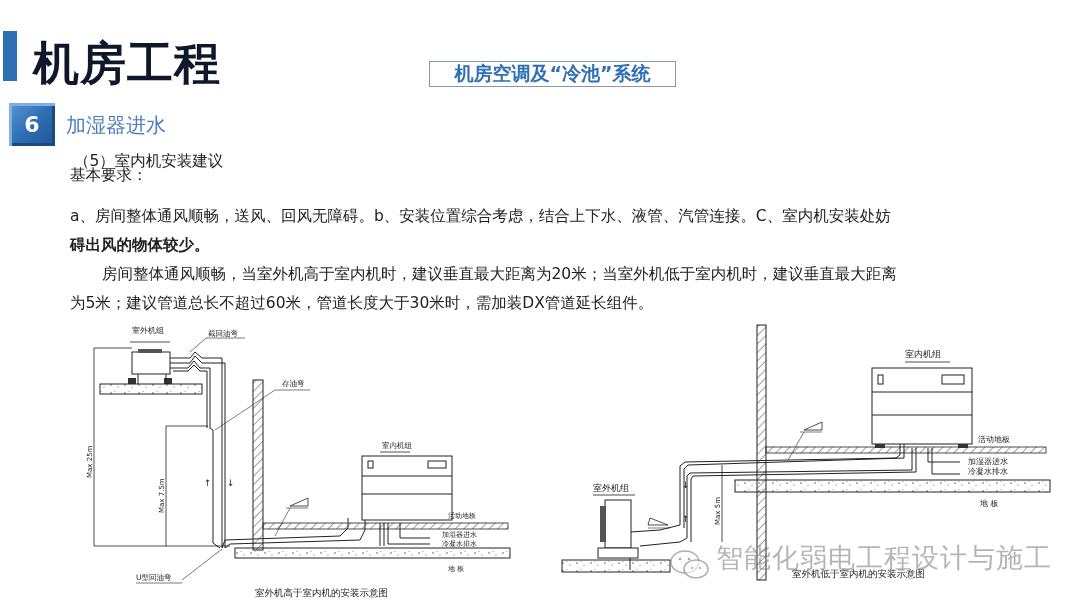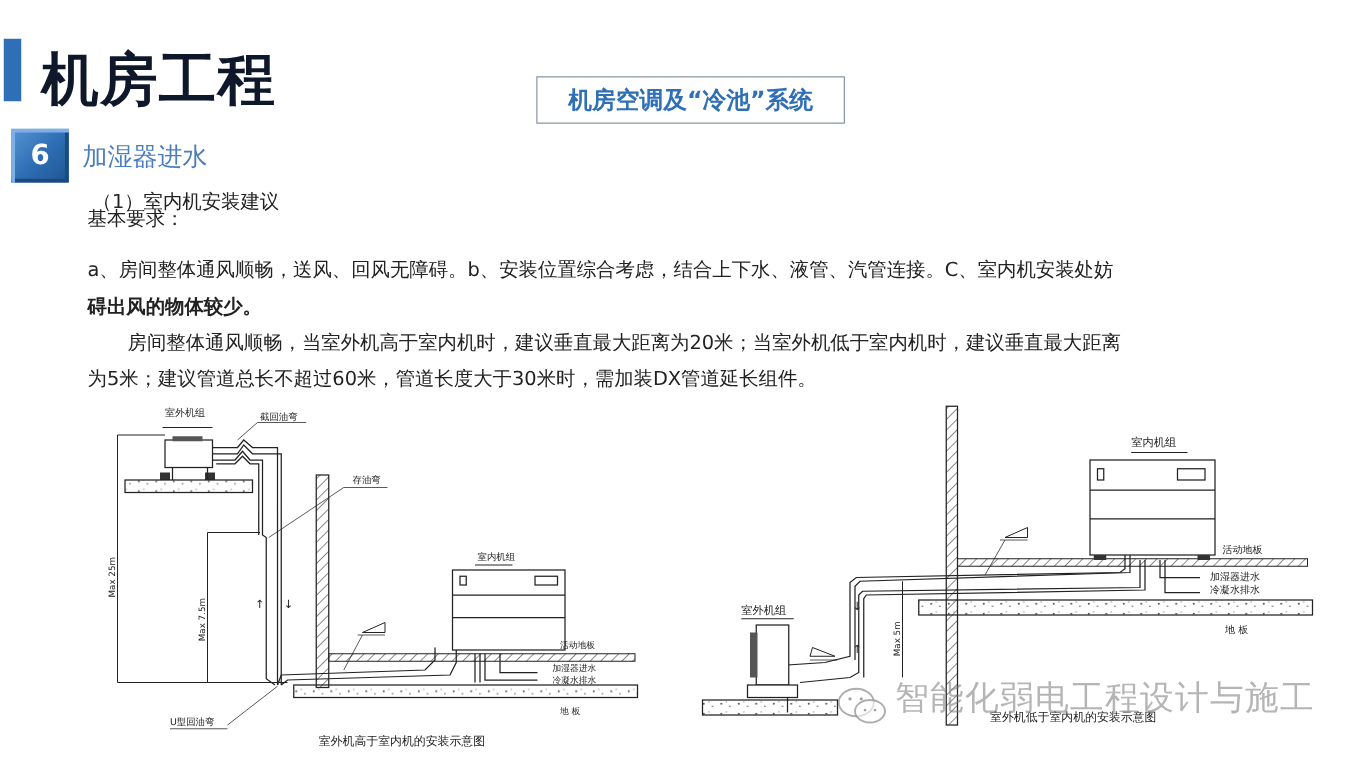--- a/index.html
+++ b/index.html
@@ -1,38 +1,38 @@
 <!DOCTYPE html>
 <html><head>
 <meta charset="utf-8">
 <style>
   html,body{margin:0;padding:0;}
   body{width:1080px;height:608px;background:#ffffff;position:relative;overflow:hidden;font-family:"DejaVu Sans","Liberation Sans",sans-serif;color:#222;}
   .title-bar{position:absolute;left:3px;top:31px;width:14px;height:50px;background:#2e6fb5;}
   .main-title{position:absolute;left:33px;top:33px;font-size:46px;font-weight:bold;color:#0f172a;letter-spacing:1px;}
-  .system-box{position:absolute;left:429px;top:61px;width:247px;height:38px;border:1.5px solid #8a97a6;box-sizing:border-box;display:flex;align-items:center;justify-content:center;font-size:19px;font-weight:bold;color:#2e6fb5;background:#fff;}
+  .system-box{position:absolute;left:429px;top:61px;width:247px;height:26px;border:1.5px solid #8a97a6;box-sizing:border-box;display:flex;align-items:center;justify-content:center;font-size:19px;font-weight:bold;color:#2e6fb5;background:#fff;}
   .num-badge{position:absolute;left:9px;top:103px;width:46px;height:43px;background:linear-gradient(135deg,#5b95d3 0%,#2e6fb5 50%,#1f5592 100%);box-shadow:inset 3px 3px 0 #7cb0e6, inset -3px -3px 0 #1a4a80;color:#fff;font-weight:bold;font-size:22px;display:flex;align-items:center;justify-content:center;}
   .section-title{position:absolute;left:66px;top:112px;font-size:20px;color:#4a7dbd;font-family:"DejaVu Serif","Liberation Serif",serif;}
   .text{position:absolute;font-size:15.5px;color:#222;white-space:nowrap;}
   .diagram{position:absolute;}
   .lbl{font-family:"DejaVu Sans",sans-serif;fill:#222;}
   .watermark{position:absolute;left:680px;top:540px;font-size:27px;color:rgba(120,120,120,0.55);letter-spacing:1px;white-space:nowrap;}
   .wm-icon{position:absolute;left:668px;top:548px;width:44px;height:34px;}
 </style>
 </head>
 <body>
 
 <div class="title-bar"></div>
 <div class="main-title">机房工程</div>
 <div class="system-box">机房空调及“冷池”系统</div>
 
 <div class="num-badge">6</div>
 <div class="section-title">加湿器进水</div>
 
-<div class="text" style="left:74px;top:151px;">（1）室内机安装建议</div>
+<div class="text" style="left:74px;top:151px;">（5）室内机安装建议</div>
 <div class="text" style="left:70px;top:165px;">基本要求：</div>
 <div class="text" style="left:70px;top:206px;">a、房间整体通风顺畅，送风、回风无障碍。b、安装位置综合考虑，结合上下水、液管、汽管连接。C、室内机安装处妨</div>
 <div class="text" style="left:70px;top:235px;font-weight:bold;">碍出风的物体较少。</div>
 <div class="text" style="left:102px;top:264px;">房间整体通风顺畅，当室外机高于室内机时，建议垂直最大距离为20米；当室外机低于室内机时，建议垂直最大距离</div>
 <div class="text" style="left:70px;top:293px;">为5米；建议管道总长不超过60米，管道长度大于30米时，需加装DX管道延长组件。</div>
 
 <svg class="diagram" style="left:80px;top:318px;" width="440" height="290" viewBox="0 0 440 290">
   <defs>
     <pattern id="hatch" width="6" height="6" patternUnits="userSpaceOnUse" patternTransform="rotate(45)">
       <line x1="0" y1="0" x2="0" y2="6" stroke="#444" stroke-width="1"></line>

